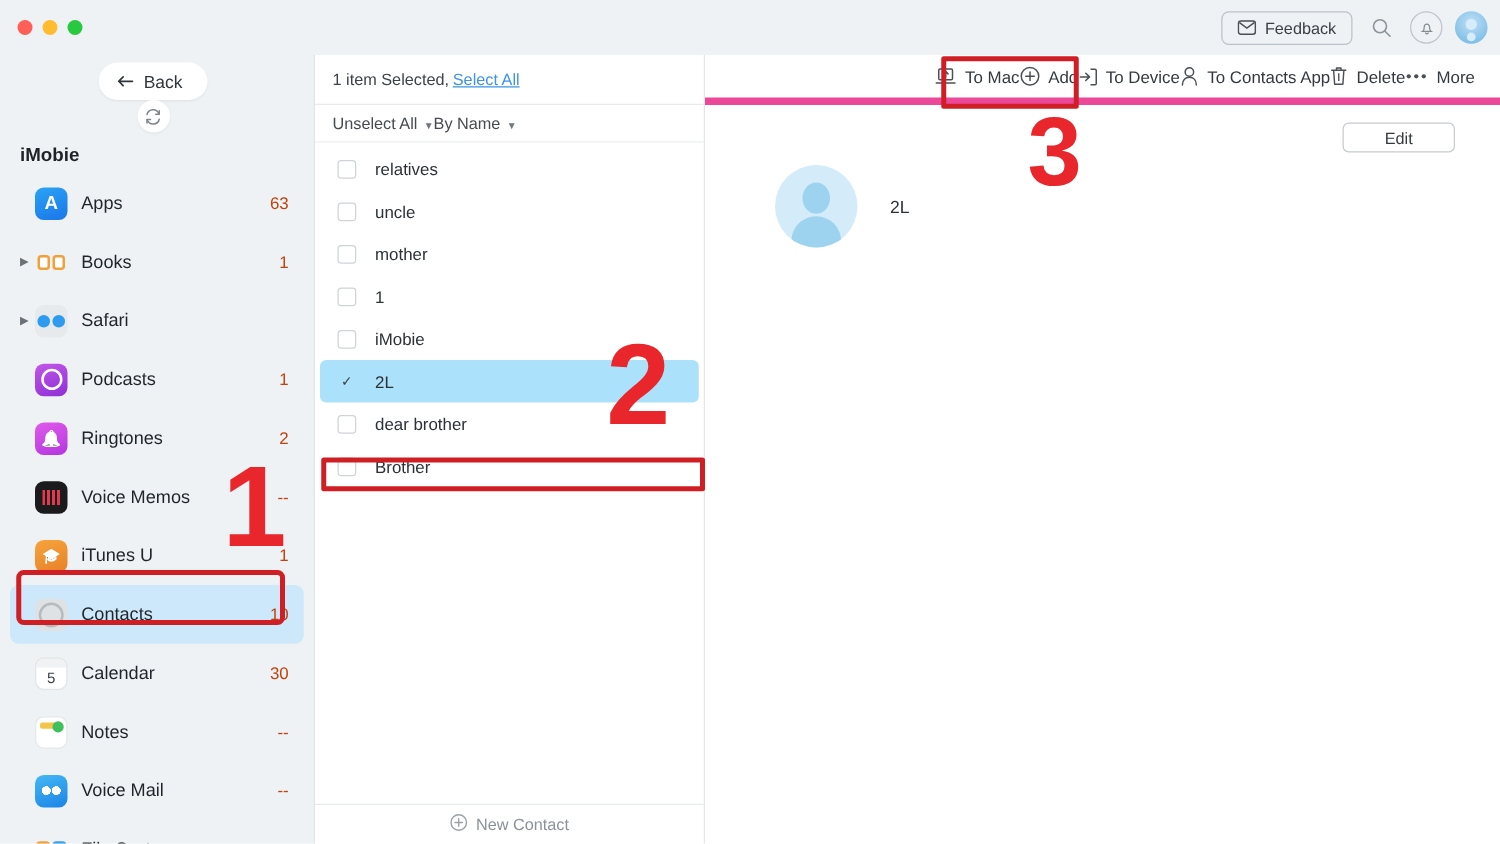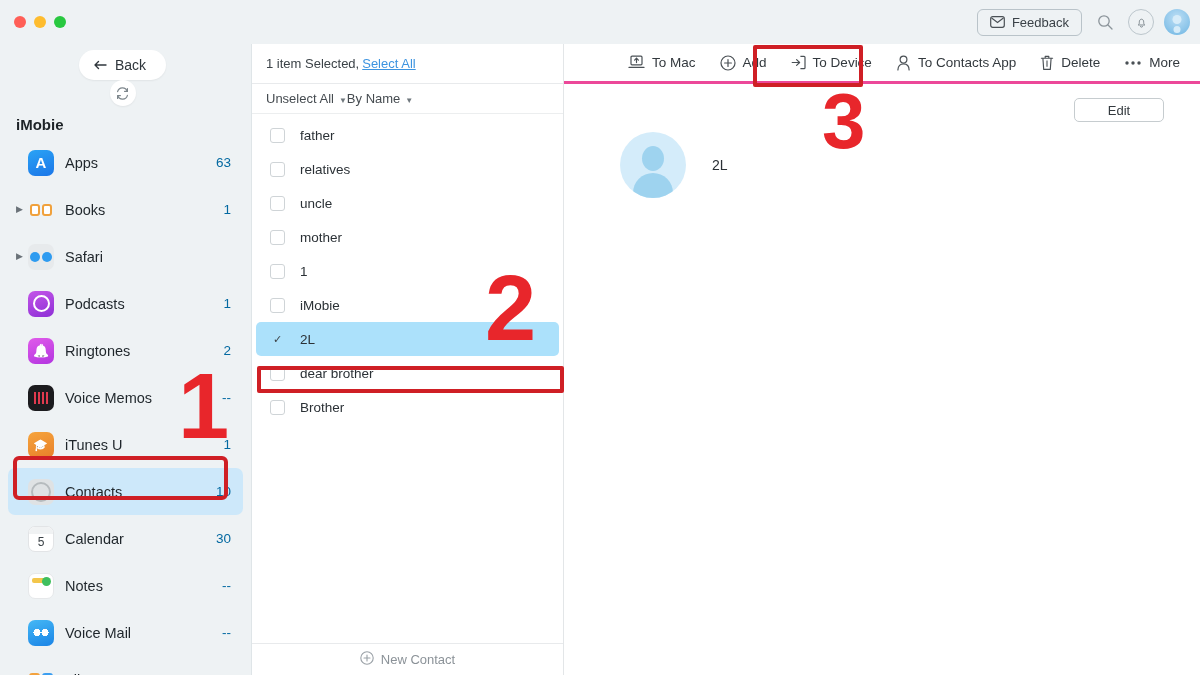--- a/index.html
+++ b/index.html
@@ -120,21 +120,21 @@
     font-size: 9px; color: #6a7278; line-height: 1;
   }
   .nav-icon {
     width: 26px; height: 26px; flex: 0 0 26px;
     border-radius: 7px; margin-right: 11px;
     position: relative; overflow: hidden;
     display: flex; align-items: center; justify-content: center;
     font-size: 13px; color: #fff;
   }
   .nav-label { font-size: 14.5px; color: #1f262b; flex: 1; }
-  .nav-count { font-size: 13.5px; color: #0369a1; }
+  .nav-count { font-size: 13.5px; color: #c2410c; }
 
   
   .ic-apps { background: linear-gradient(160deg,#2aa3f5,#1b76e8); }
   .ic-apps::after {
     content: "A"; font-weight: bold; font-size: 15px; color: #fff;
     font-family: "Liberation Sans", sans-serif;
   }
   .ic-books { background: transparent; display: flex; gap: 2px; }
   .ic-books i {
     width: 10px; height: 12px; border-radius: 3px;
@@ -226,23 +226,23 @@
   .list-foot {
     height: 32px; border-top: 1px solid #e8eaec;
     display: flex; align-items: center; justify-content: center;
     gap: 7px; font-size: 13px; color: #8b9298;
   }
 
   
   .detail { flex: 1; display: flex; flex-direction: column; background: #ffffff; min-width:0; }
   .toolbar {
     height: 40px; display: flex; align-items: center;
-    justify-content: flex-end; gap: 24px;
+    justify-content: flex-end; 
     padding-right: 20px;
-    border-bottom: 3px solid #ec4899;
+    border-bottom: 6px solid #ec4899;
   }
   .tb-item {
     display: flex; align-items: center; gap: 7px;
     font-size: 13.5px; color: #33393e;
     position: relative;
   }
   .tb-ico { display: flex; align-items: center; justify-content: center; color: #4a5055; }
   .edit-row { display: flex; justify-content: flex-end; padding: 14px 36px 0 0; }
   .edit-btn {
     border: 1px solid #c6cccf; border-radius: 5px;
@@ -455,24 +455,20 @@
           <span>Unselect All</span><span class="caret">▼</span>
         </div>
         <div>
           <span>By Name</span><span class="caret">▼</span>
         </div>
       </div>
 
       <div class="list">
         <div class="list-row">
           <span class="cbox"></span>
-          <span class="row-label">father</span>
-        </div>
-        <div class="list-row">
-          <span class="cbox"></span>
           <span class="row-label">relatives</span>
         </div>
         <div class="list-row">
           <span class="cbox"></span>
           <span class="row-label">uncle</span>
         </div>
         <div class="list-row">
           <span class="cbox"></span>
           <span class="row-label">mother</span>
         </div>

